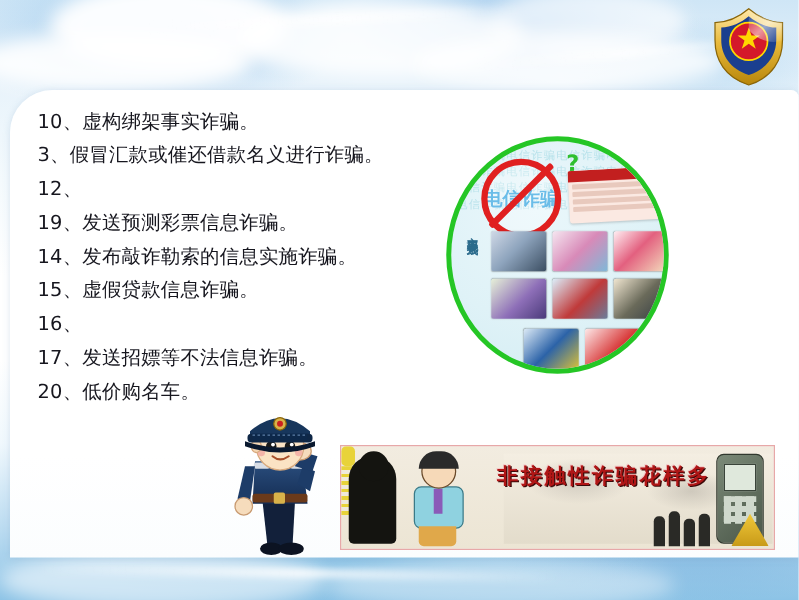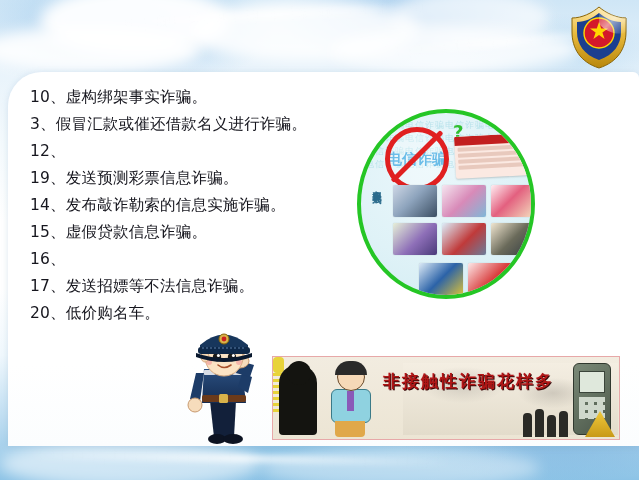--- a/index.html
+++ b/index.html
@@ -139,20 +139,21 @@
   #man { position:absolute; left:52px; top:4px; width:54px; height:76px; }
   #man .head { position:absolute; left:12px; top:2px; width:28px; height:28px; border-radius:50%; background:#f6d9b8; border:1px solid #6a4a2a; }
   #man .hair { position:absolute; left:10px; top:0px; width:32px; height:14px; border-radius:14px 14px 0 0; background:#2a2a2a; }
   #man .body { position:absolute; left:6px; top:28px; width:40px; height:34px; border-radius:6px; background:#8fd2e0; border:1px solid #3a7a88; }
   #man .tie  { position:absolute; left:22px; top:30px; width:7px; height:20px; background:#8a5ab8; }
   #man .legs { position:absolute; left:10px; top:60px; width:30px; height:16px; background:#e0a84a; border-radius:0 0 4px 4px; }
   #bannerText {
     position:absolute; left:110px; top:14px; width:200px;
     font-weight:bold; color:#b01616;
     text-shadow:1px 1px 0 #3a0a0a, -0.5px -0.5px 0 #f2c8c8;
+    text-align:center;
   }
   #bannerText .l1 { font-size:17px; line-height:21px; letter-spacing:2px; }
   #bannerText .l2 { font-size:17px; line-height:21px; letter-spacing:3px; margin-left:24px; margin-top:4px; }
   #bigphone { position:absolute; right:8px; top:6px; width:38px; height:72px; }
   #bigphone .shell { position:absolute; inset:0; background:linear-gradient(135deg,#7b8a78,#4a5648); border-radius:6px; border:1px solid #30382e; }
   #bigphone .scr { position:absolute; left:6px; top:8px; width:26px; height:22px; background:#dfe8dc; border:1px solid #3a443a; }
   #bigphone .kp { position:absolute; left:6px; top:34px; width:26px; height:22px;
                   background:repeating-linear-gradient(90deg,#cfd8cc 0 6px,transparent 6px 9px),
                              repeating-linear-gradient(180deg,#cfd8cc 0 5px,transparent 5px 8px); }
   #coins { position:absolute; right:4px; bottom:2px; width:30px; height:26px;

